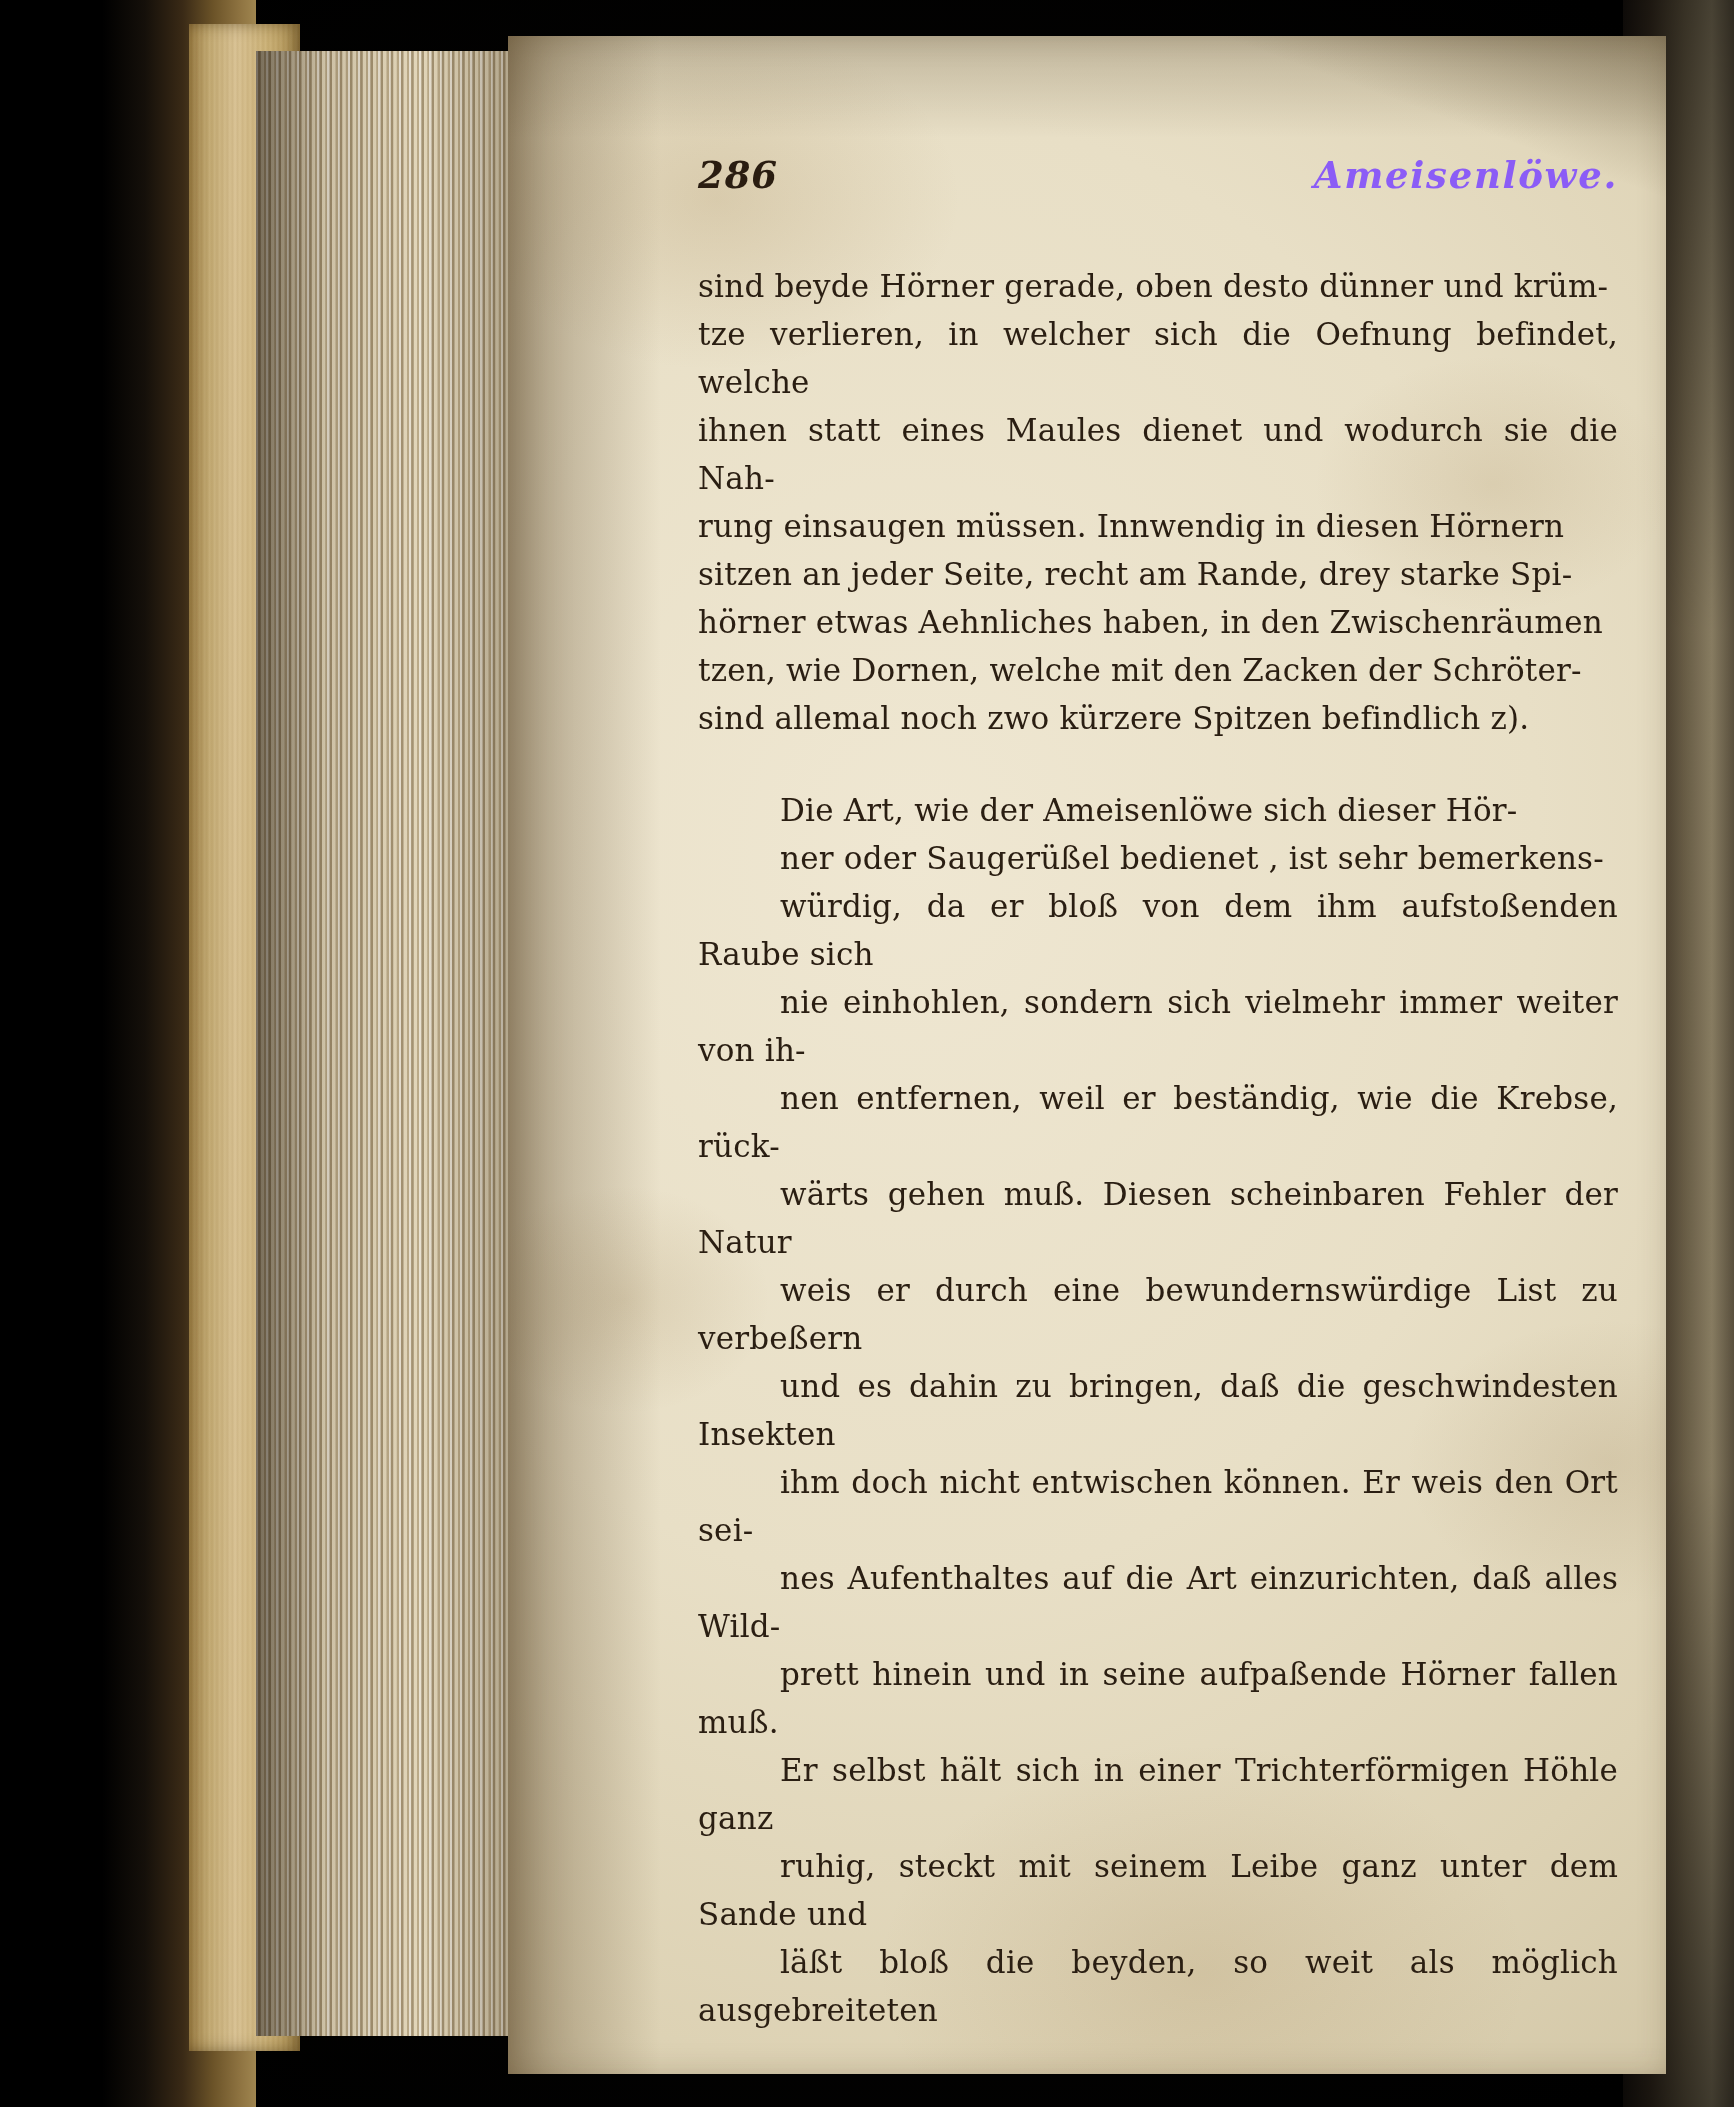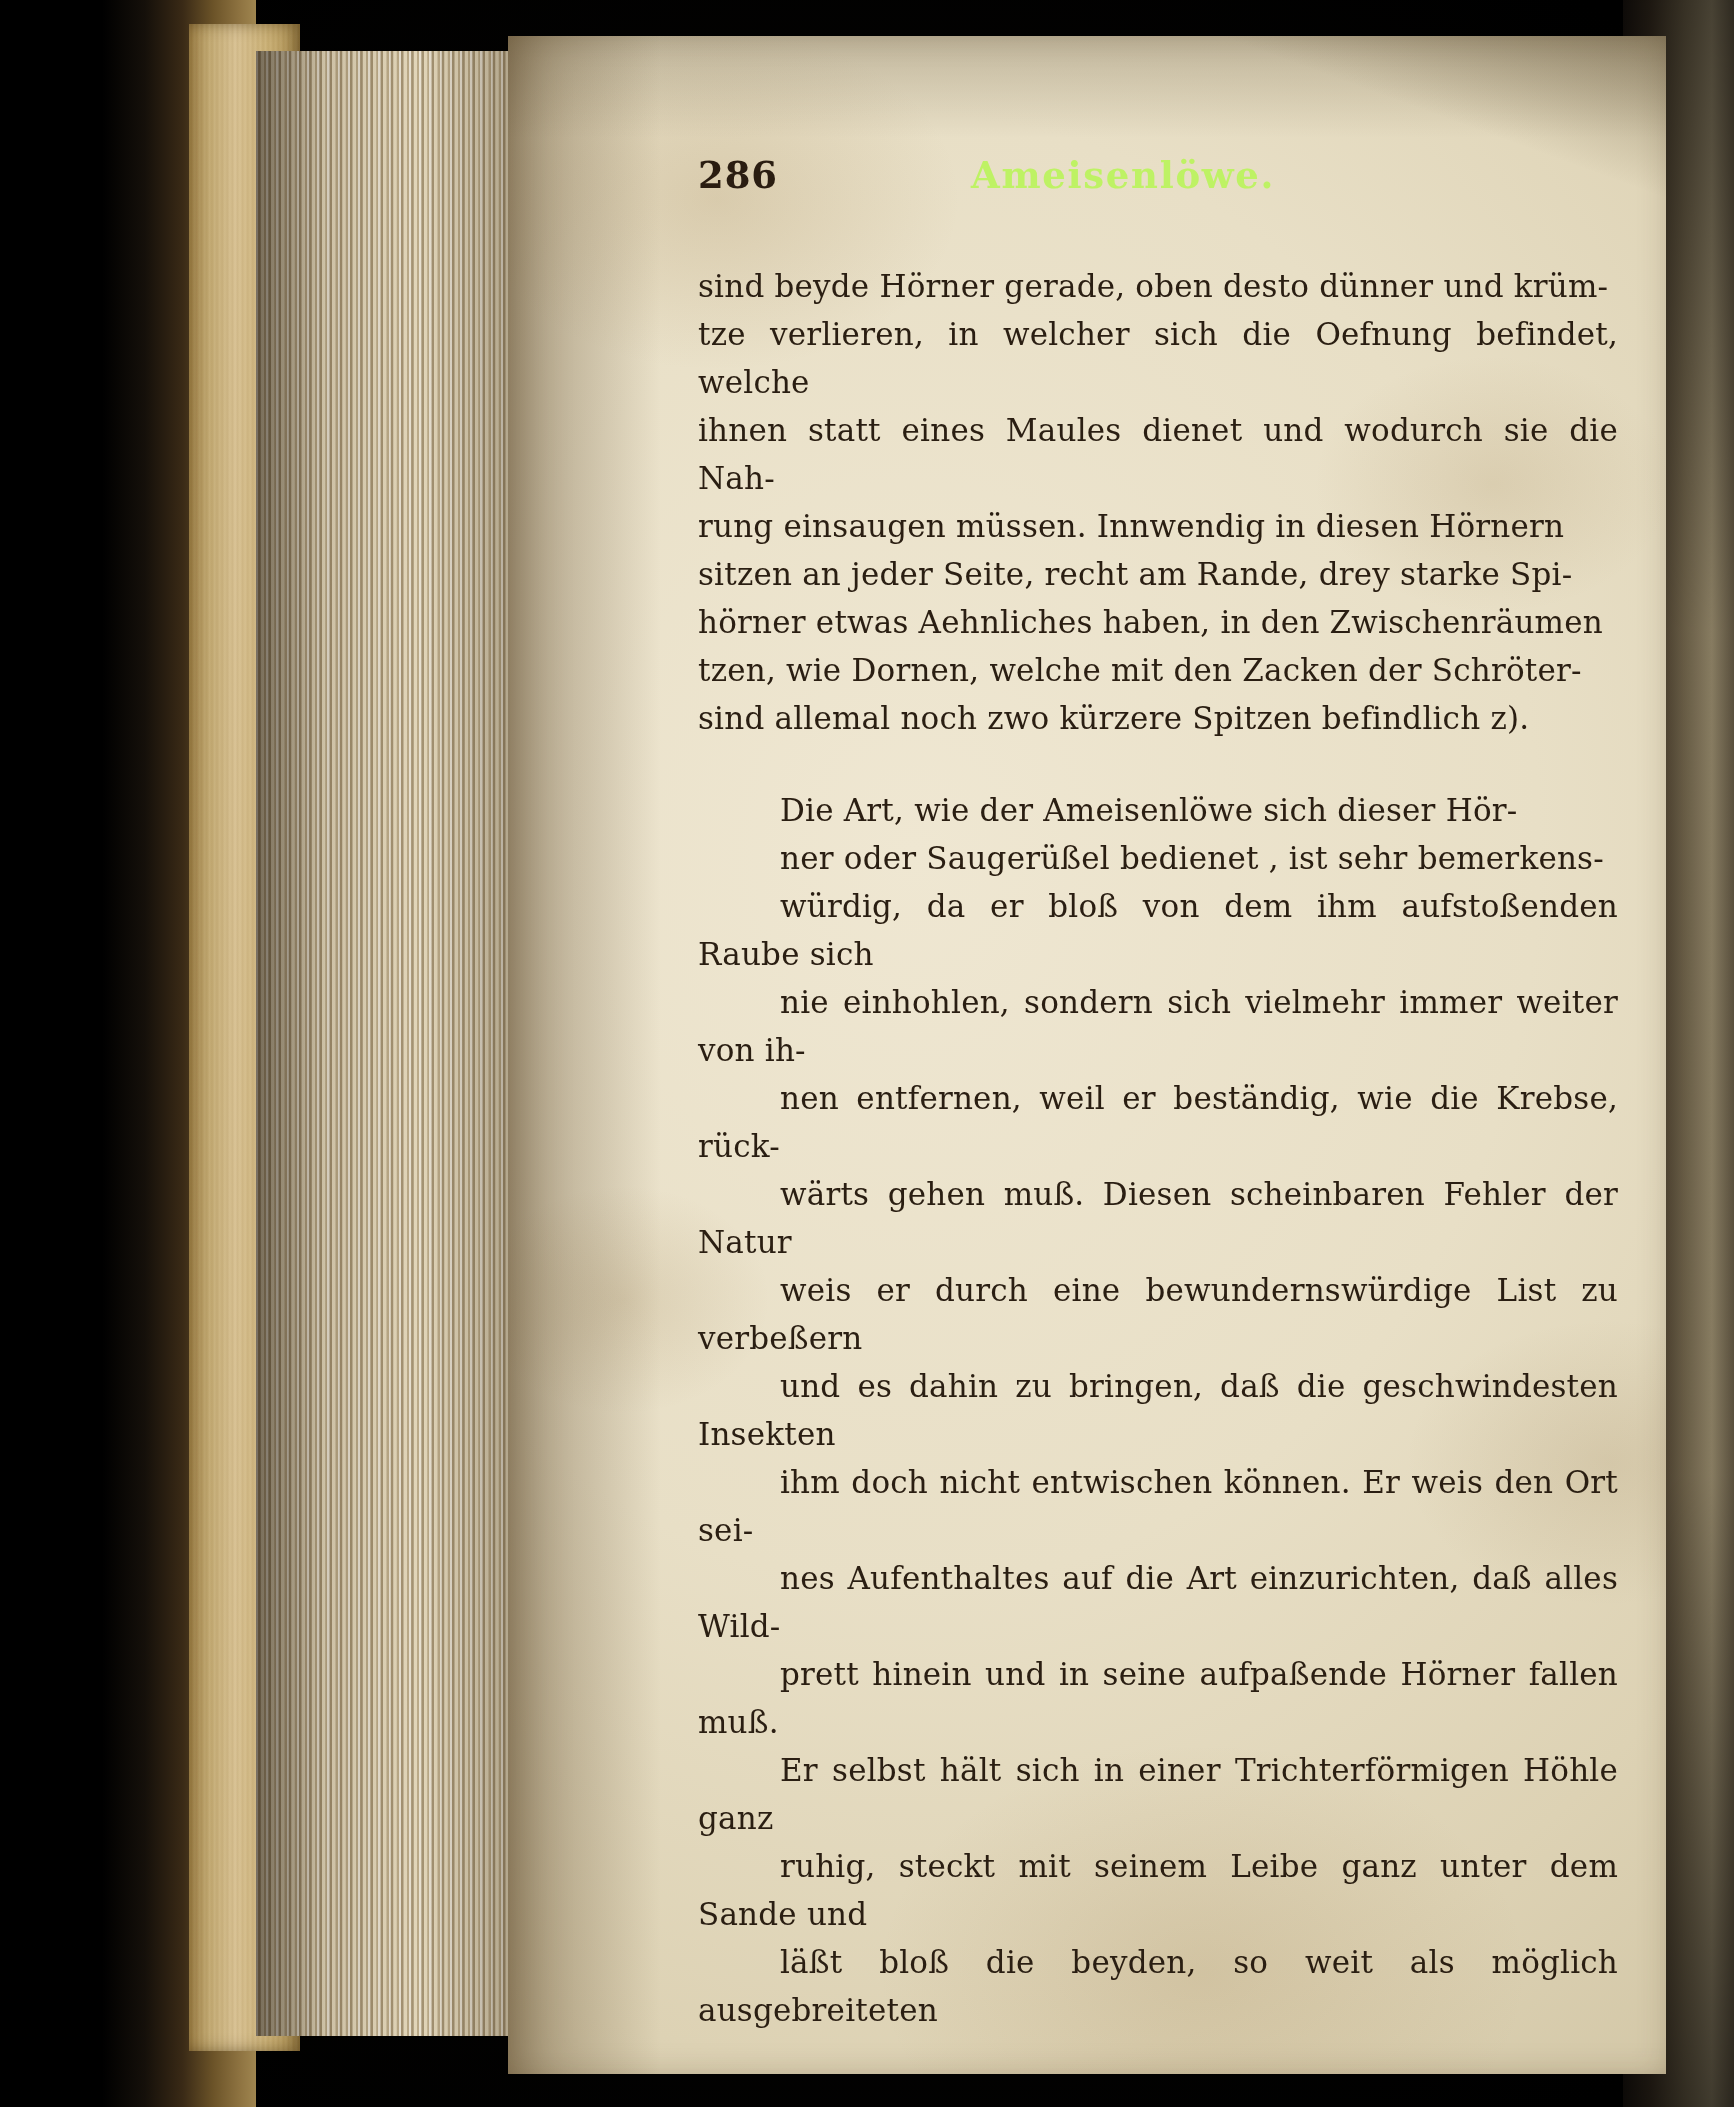--- a/index.html
+++ b/index.html
@@ -175,38 +175,39 @@
     left: 698px;
     top: 153px;
     width: 920px;
     color: #24190f;
   }
 
   .header-row {
     display: flex;
     align-items: baseline;
     height: 73px;
+    font-style: italic;
   }
   #page-number {
     font-family: "DejaVu Serif", serif;
     font-size: 37px;
     font-weight: 700;
     letter-spacing: 0.9px;
     color: #2a1d11;
     width: 162px;
   }
   #running-head {
     flex: 1;
-    text-align: left;
+    text-align: right;
     padding-left: 111px;
     font-family: "DejaVu Serif", serif;
     font-size: 37px;
     font-weight: 700;
     letter-spacing: 1.7px;
-    color: #bef264;
+    color: #8b5cf6;
   }
 
   .para {
     font-family: "DejaVu Serif", serif;
     font-size: 31px;
     line-height: 48px;
     text-align: justify;
     color: #2a1e12;
     letter-spacing: 0.2px;
   }

